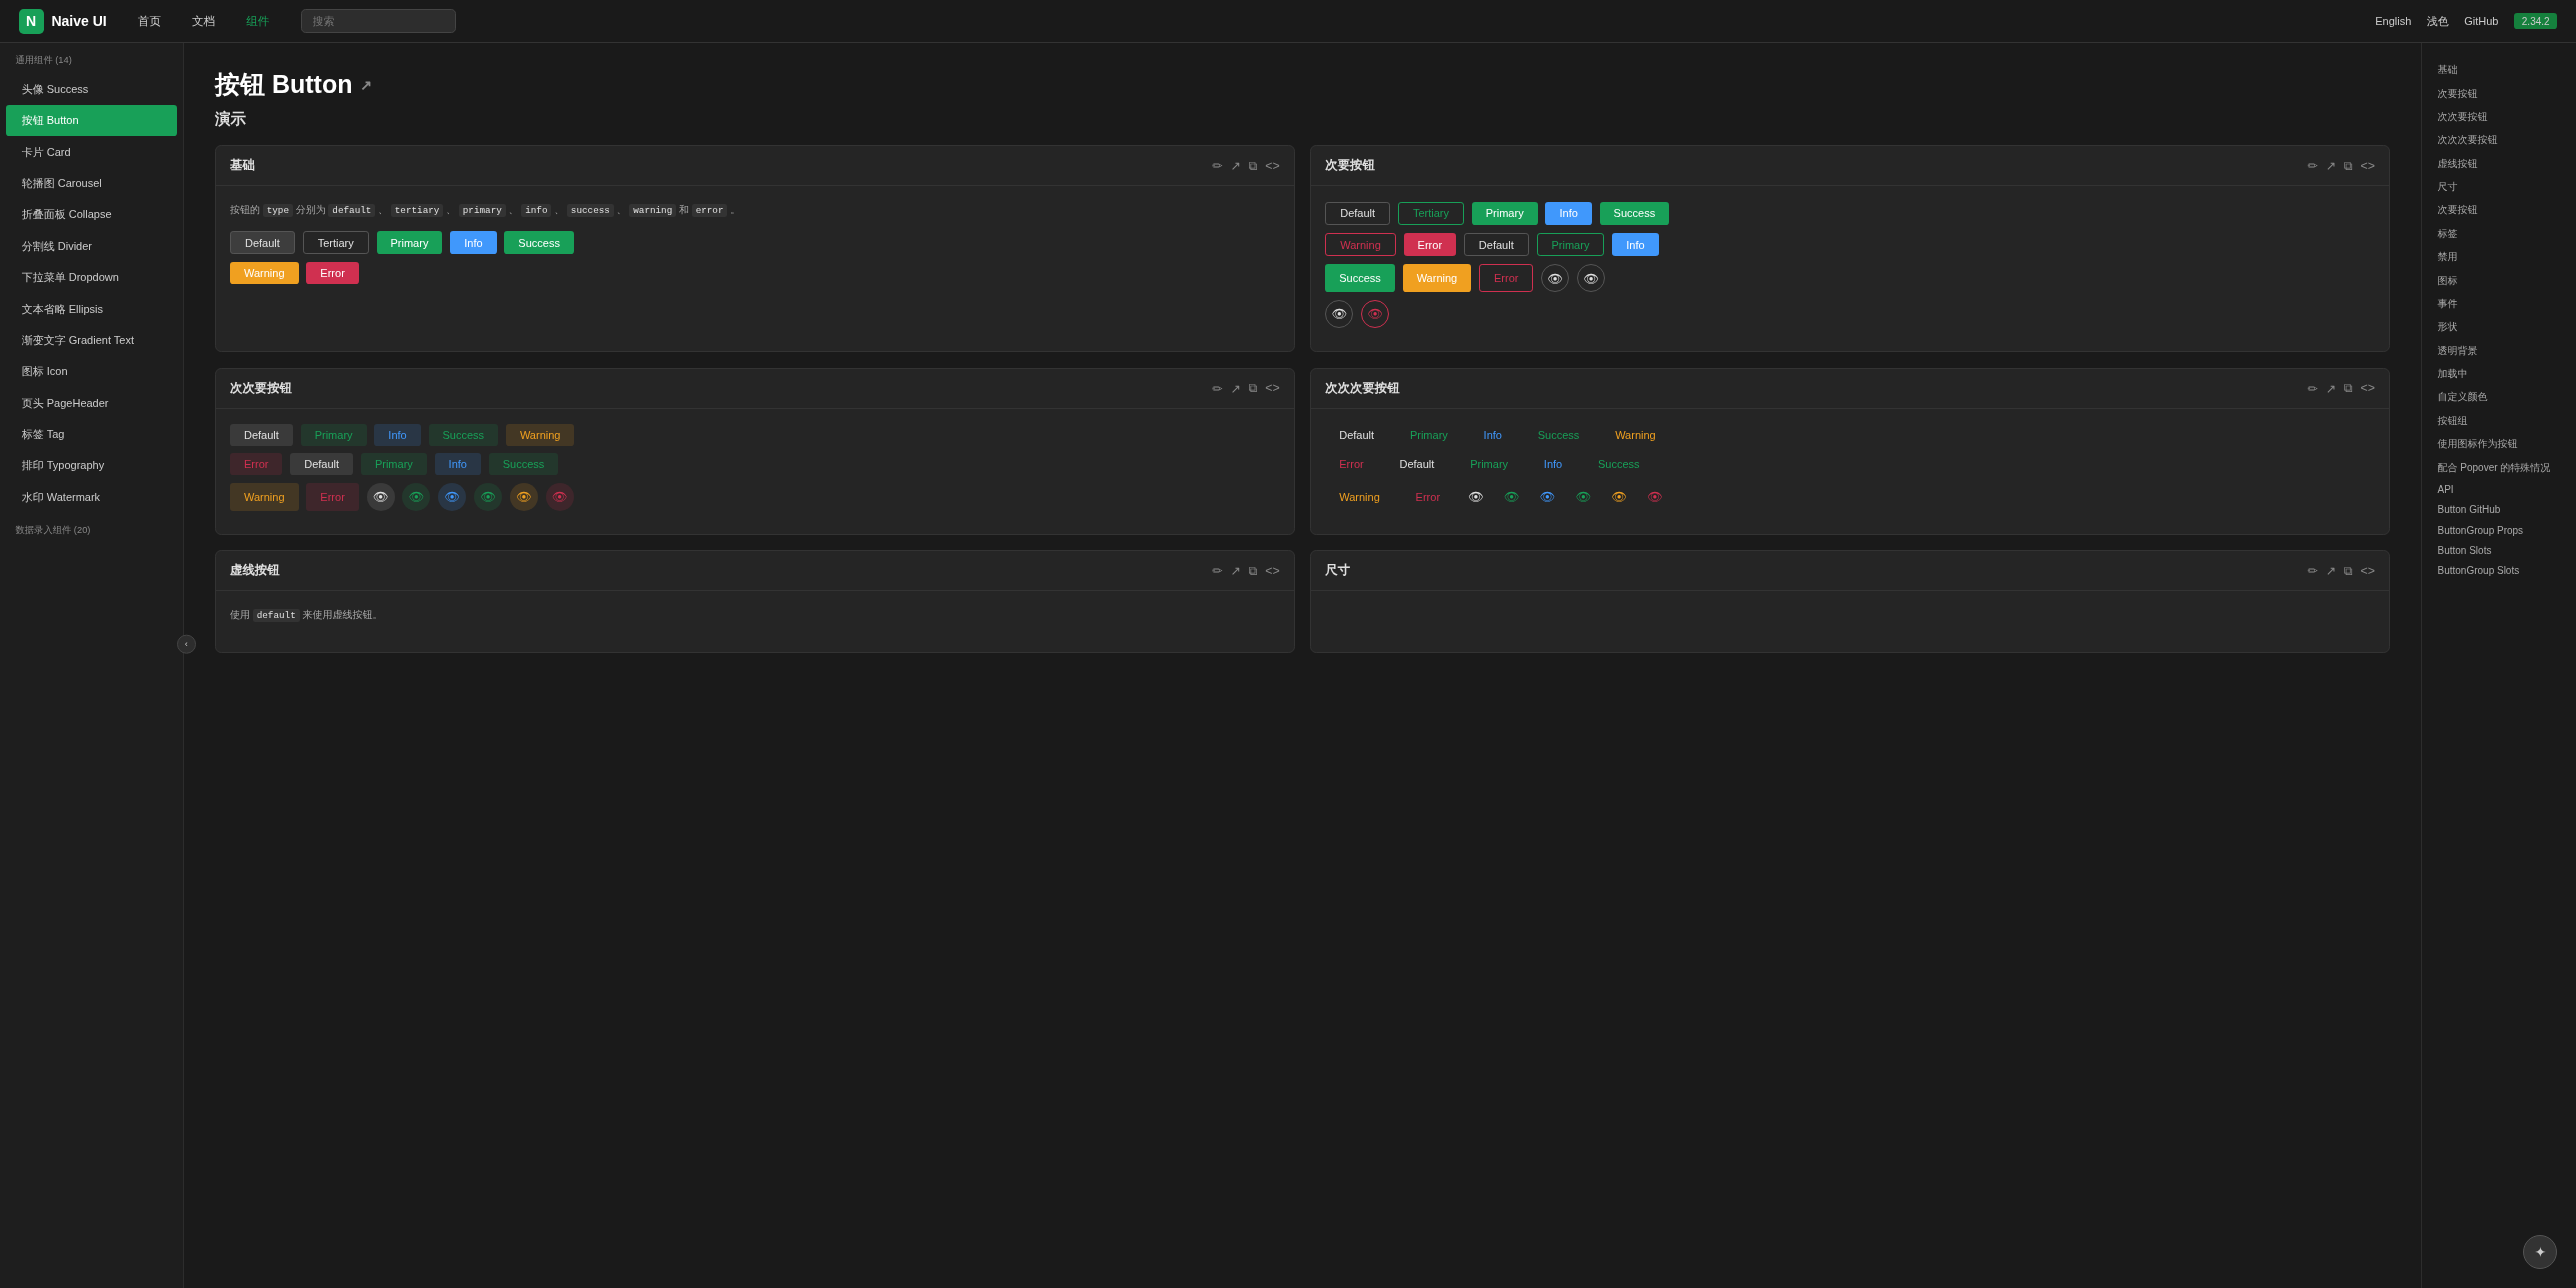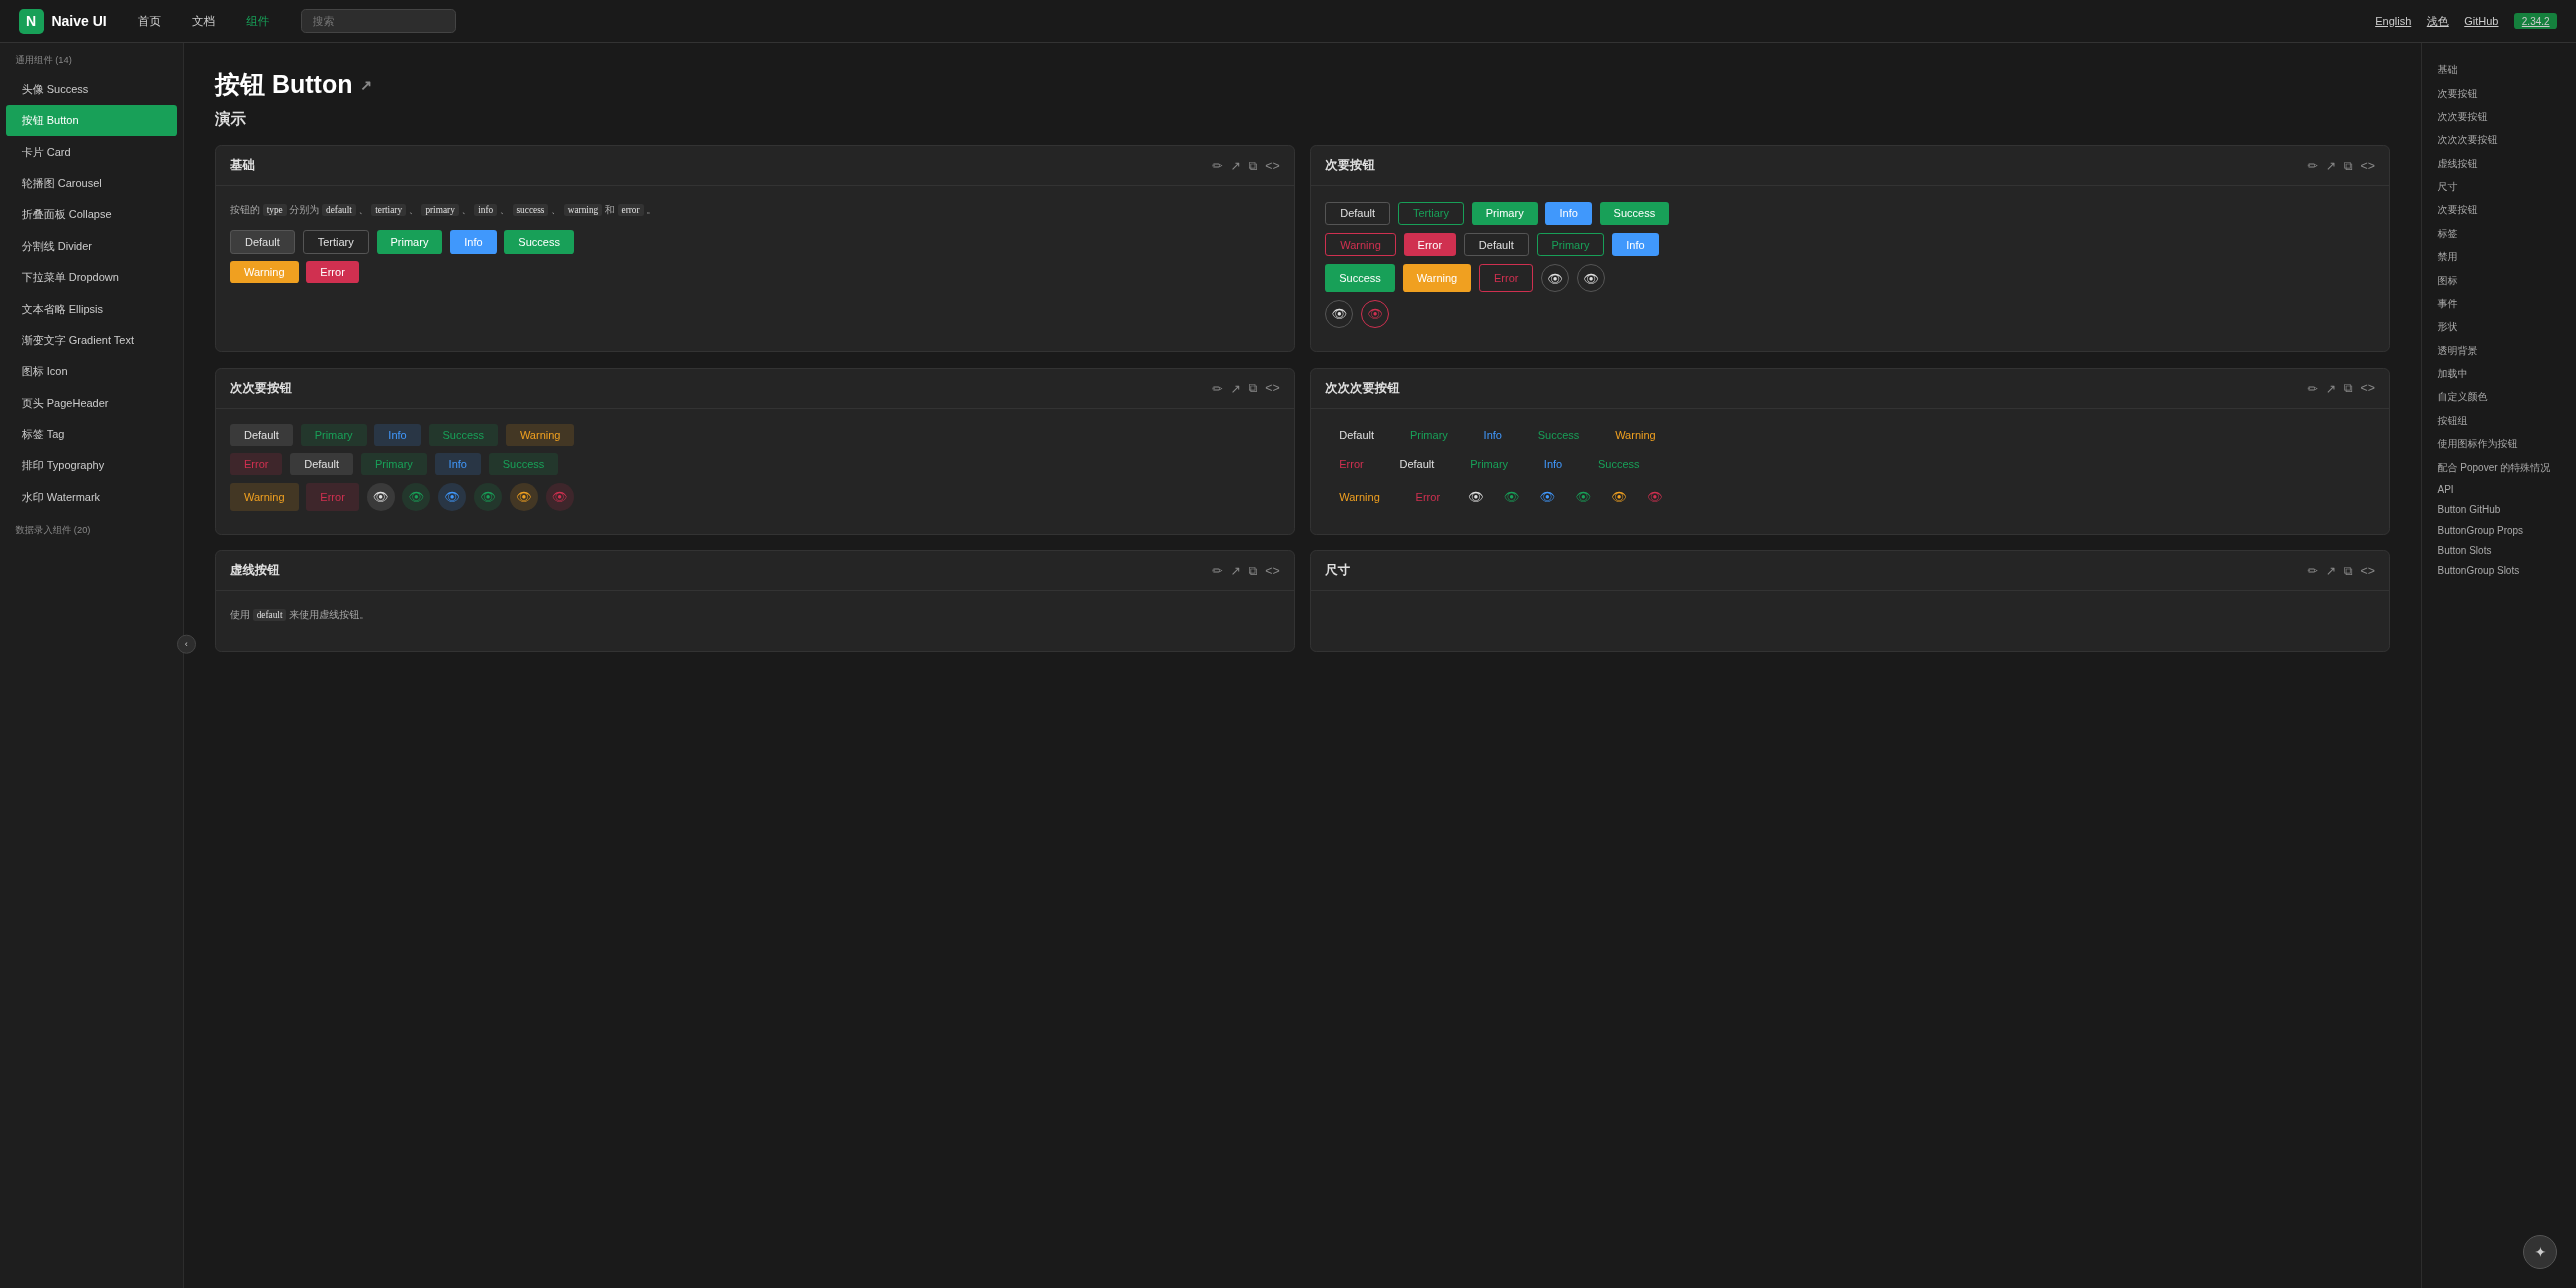--- a/index.html
+++ b/index.html
@@ -63,21 +63,20 @@
       width: 155px;
       outline: none;
     }
     .nav-right {
       margin-left: auto;
       display: flex;
       align-items: center;
       gap: 15.5px;
       color: #ccc;
       font-size: 11px;
-      text-decoration: underline;
     }
     .nav-right span { cursor: pointer; }
     .version-badge {
       background: #15803d;
       padding: 2.3px 7.8px;
       border-radius: 3.1px;
       font-size: 10px;
     }
 
     
@@ -203,21 +202,21 @@
     .demo-card-desc {
       font-size: 10px;
       color: #aaa;
       margin-bottom: 12.4px;
       line-height: 1.6;
     }
     .demo-card-desc code {
       background: #333;
       padding: 0.8px 3.9px;
       border-radius: 2.3px;
-      font-family: Liberation Serif, serif;
+      font-family: Liberation Mono, monospace;
       font-size: 9.3px;
       color: #e0e0e0;
     }
 
     
     .btn-row {
       display: flex;
       flex-wrap: wrap;
       gap: 7.8px;
       margin-bottom: 7.8px;

